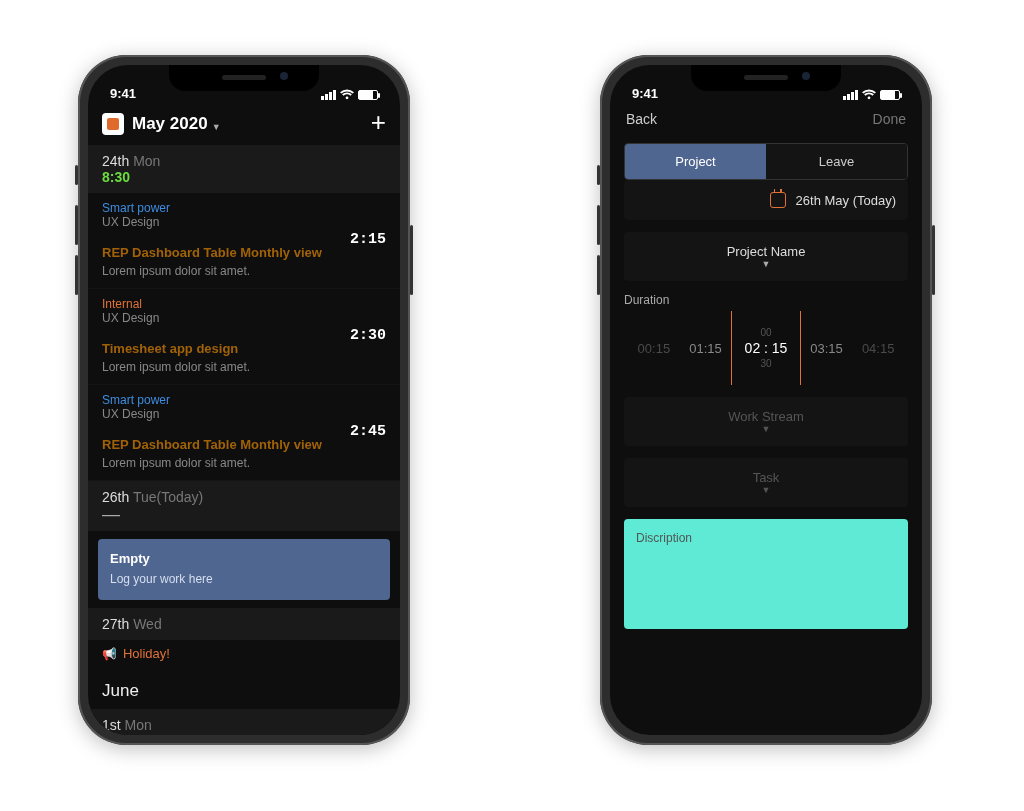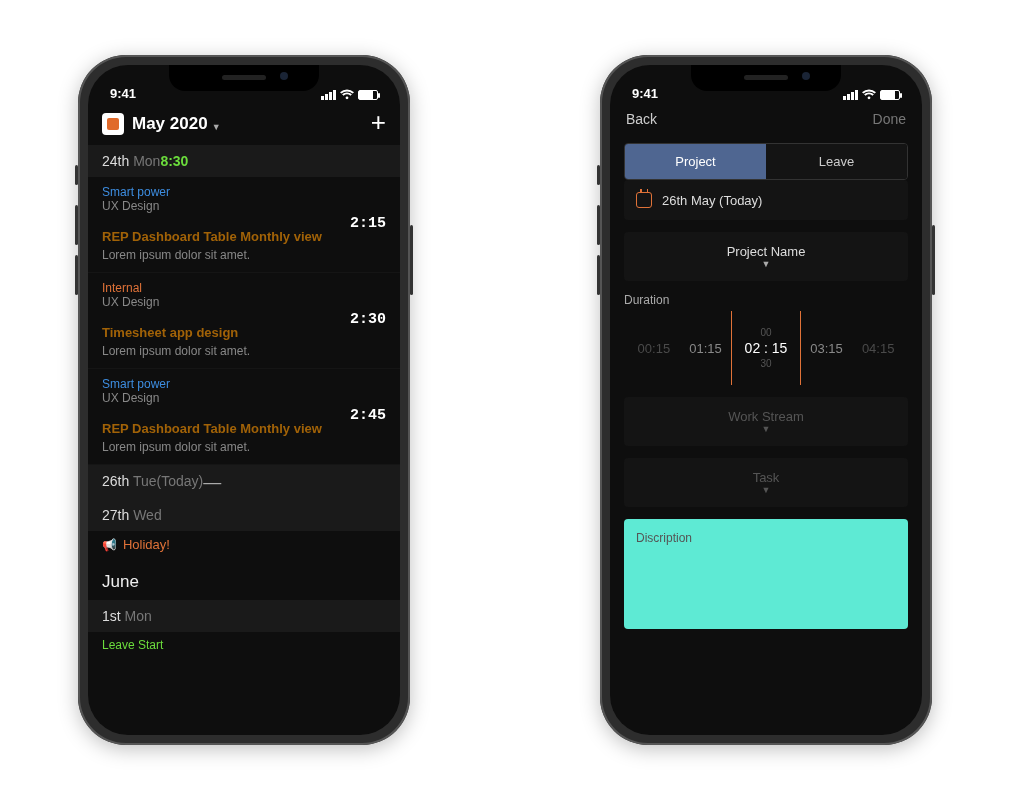--- a/index.html
+++ b/index.html
@@ -81,22 +81,22 @@
     position:relative;
   }
   .logo::after{
     content:""; width:12px; height:12px; background:#e06a2b; border-radius:2px;
   }
   .month { font-size:17px; font-weight:600; }
   .caret-d { font-size:9px; color:#aaa; margin-left:4px; position:relative; top:1px; }
   .plus { font-size:26px; font-weight:300; line-height:1; }
 
   .dayrow {
-    background:#1a1a1a; padding:8px 14px; display:flex; 
-    font-size:14px; color:#ddd;
+    background:#1a1a1a; padding:8px 14px; display:flex; justify-content:space-between;
+    font-size:14px; color:#ddd;flex-direction:column;
   }
   .dayrow .dim { color:#777; }
   .green { color:#6bdc3c; font-weight:600; }
 
   .entry { padding:8px 14px 10px 14px; border-bottom:1px solid #151515; }
   .entry .row1 { display:flex; justify-content:space-between; align-items:center; }
   .tag-blue   { color:#3d8de0; font-size:12px; }
   .tag-orange { color:#e07238; font-size:12px; }
   .sub1 { color:#888; font-size:12px; margin-top:0; }
   .title { color:#a16207; font-size:13px; font-weight:600; margin-top:16px; }
@@ -127,21 +127,21 @@
 
   .seg {
     display:flex; margin:8px 14px 0 14px; border:1px solid #333;
     border-radius:4px; overflow:hidden; font-size:13px;
   }
   .seg div { flex:1; text-align:center; padding:10px 0; background:#141414; color:#ccc;}
   .seg .active { background:#4f6691; color:#fff; }
 
   .daterow {
     margin:0 14px 12px 14px; padding:12px; background:#141414; border-radius:4px;
-    display:flex; align-items:center; gap:10px; font-size:13px; color:#ddd;
+    display:flex; align-items:center; gap:10px; font-size:13px; color:#ddd;justify-content:flex-end;
   }
 
   .select {
     margin:0 14px 12px 14px; padding:12px; background:#141414; border-radius:4px;
     display:flex; justify-content:space-between; align-items:center; font-size:13px; color:#ddd;flex-direction:column;
   }
   .select.dimmed { color:#555; }
 
   .dur-block { margin:0 14px 12px 14px; }
   .dur-label { font-size:12px; color:#aaa; margin-bottom:4px; }
@@ -252,20 +252,24 @@
           <div class="title">REP Dashboard Table Monthly view</div>
           <div class="desc">Lorem ipsum dolor sit amet.</div>
         </div>
         <div class="time">2:45</div>
       </div>
     </div>
 
     <div class="dayrow">
       <span><span>26th</span> <span class="dim">Tue(Today)</span></span>
       <span class="dash">—</span>
+    </div>
+    <div class="empty-card">
+      <div class="t">Empty</div>
+      <div class="s">Log your work here</div>
     </div>
 
     <div class="dayrow">
       <span><span>27th</span> <span class="dim">Wed</span></span>
     </div>
     <div class="holiday">
       <span class="bullhorn">📢</span>
       <span>Holiday!</span>
     </div>
 

